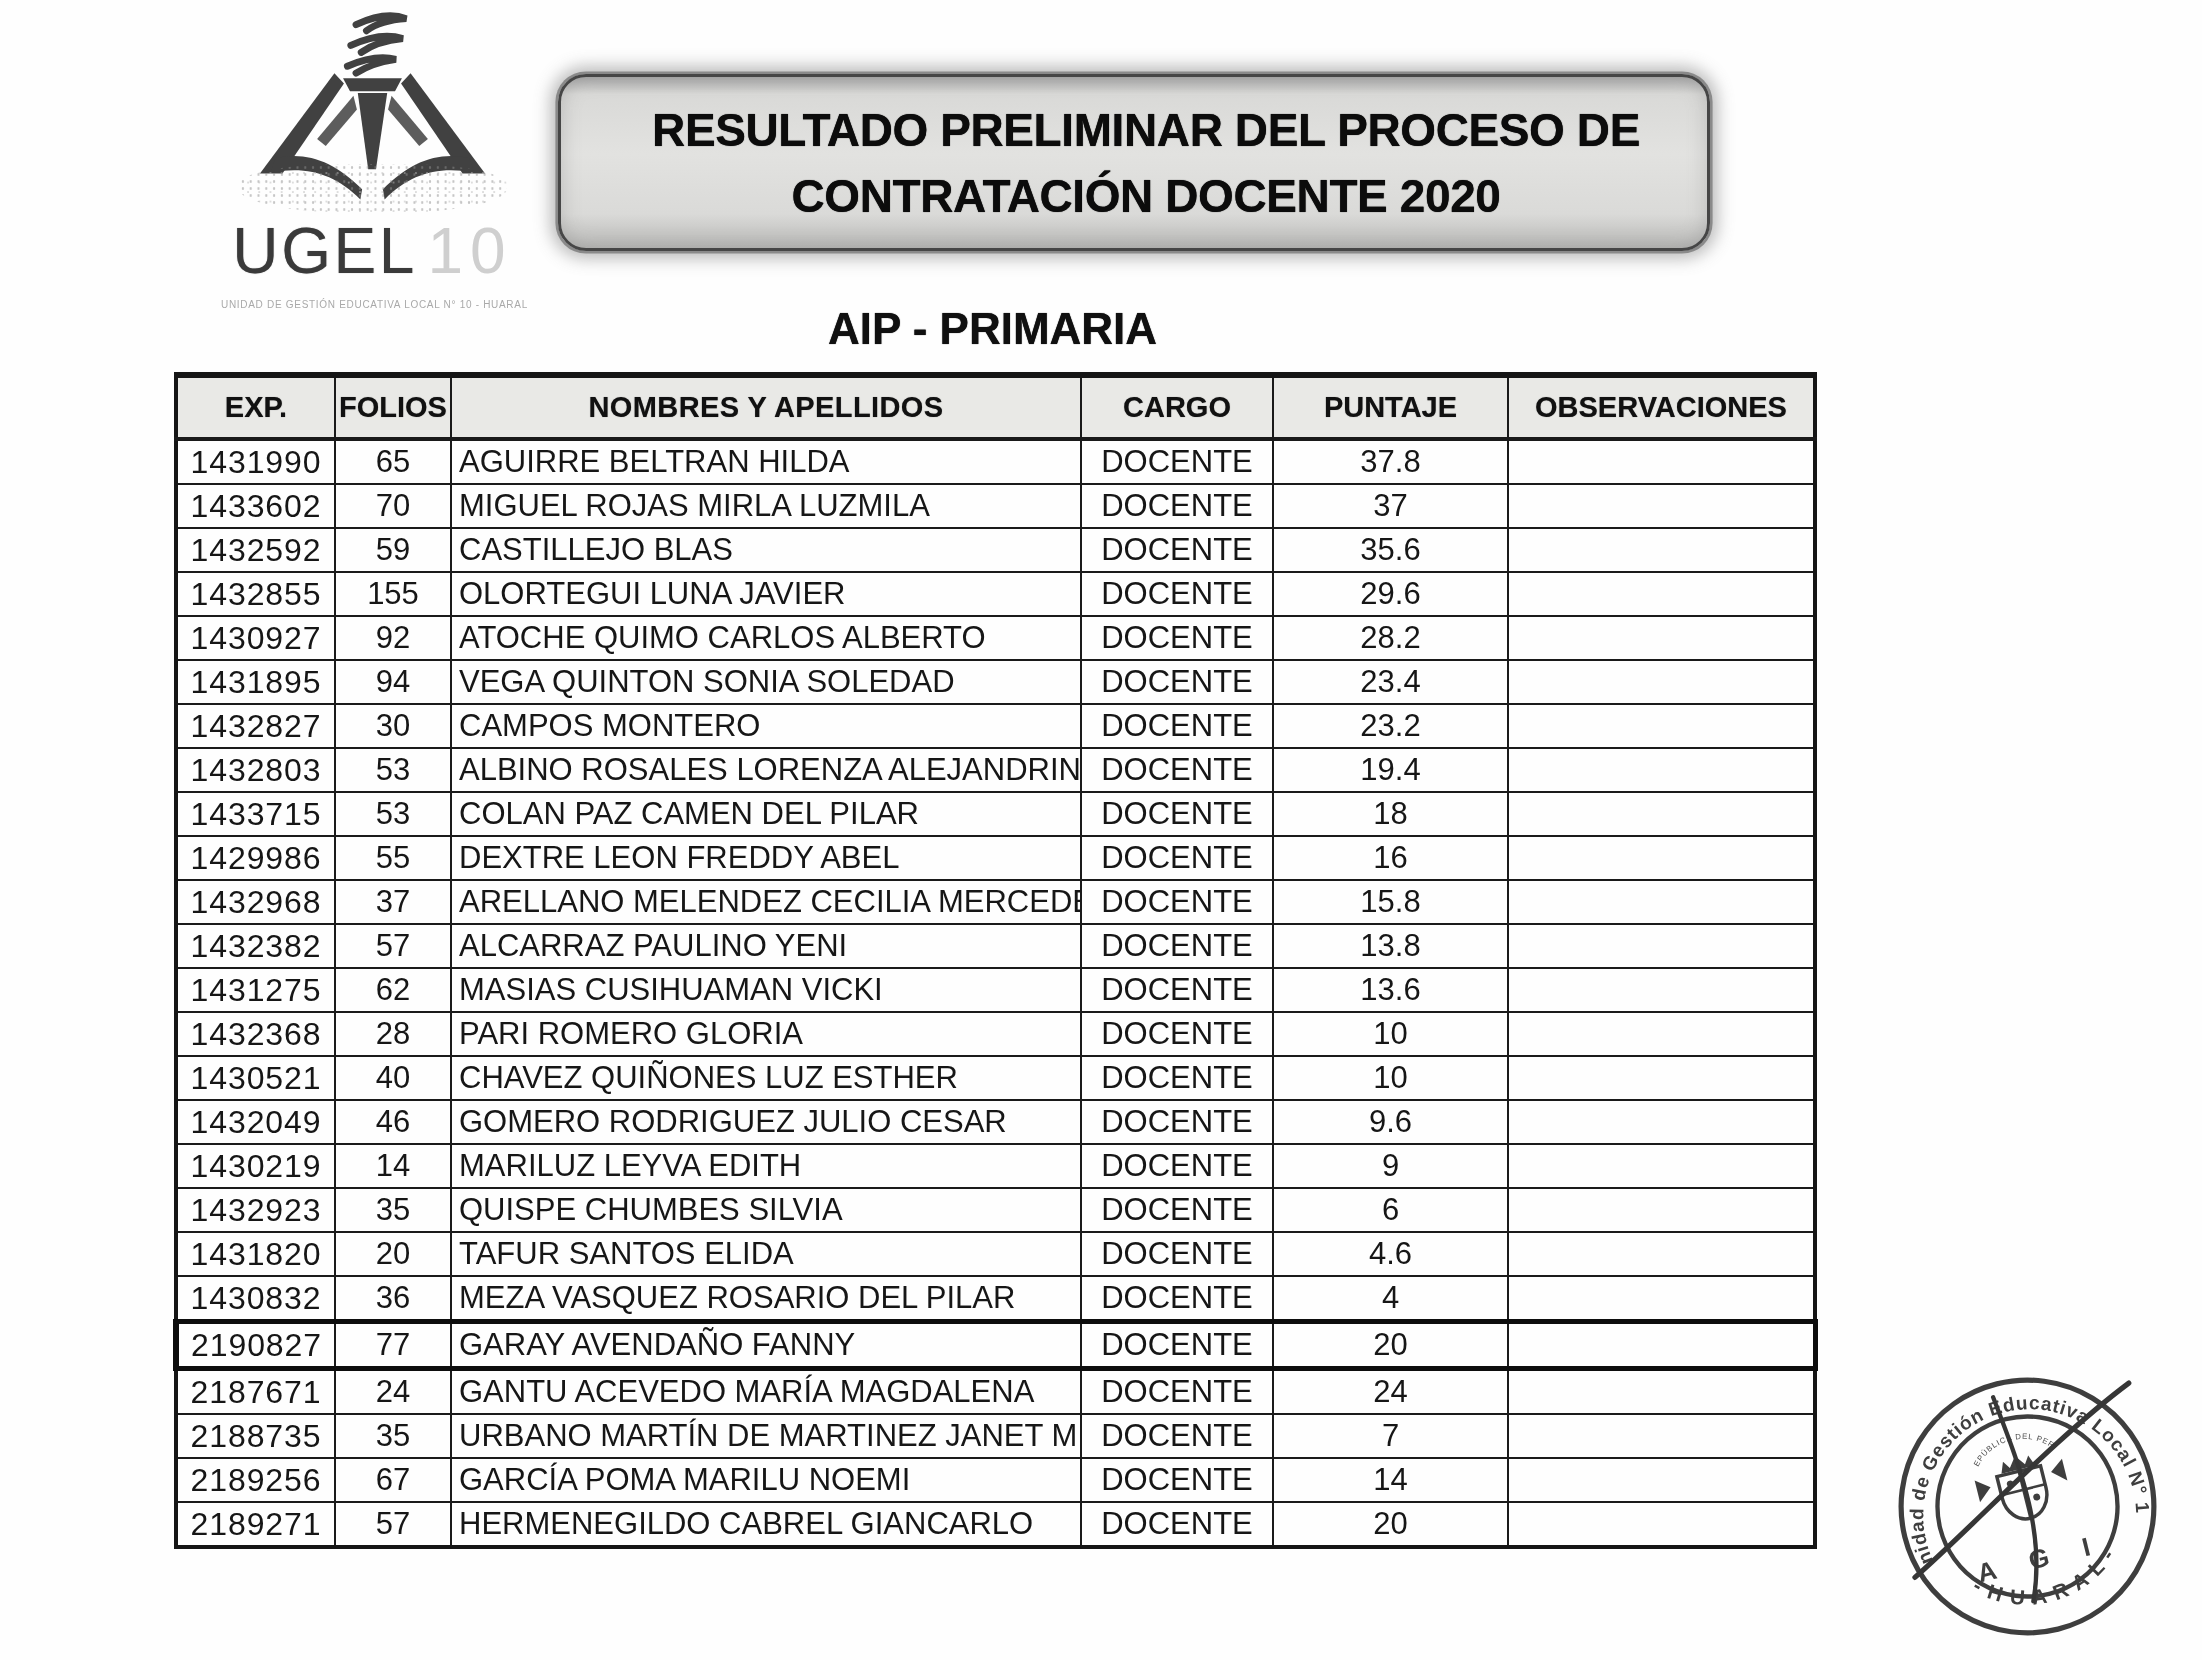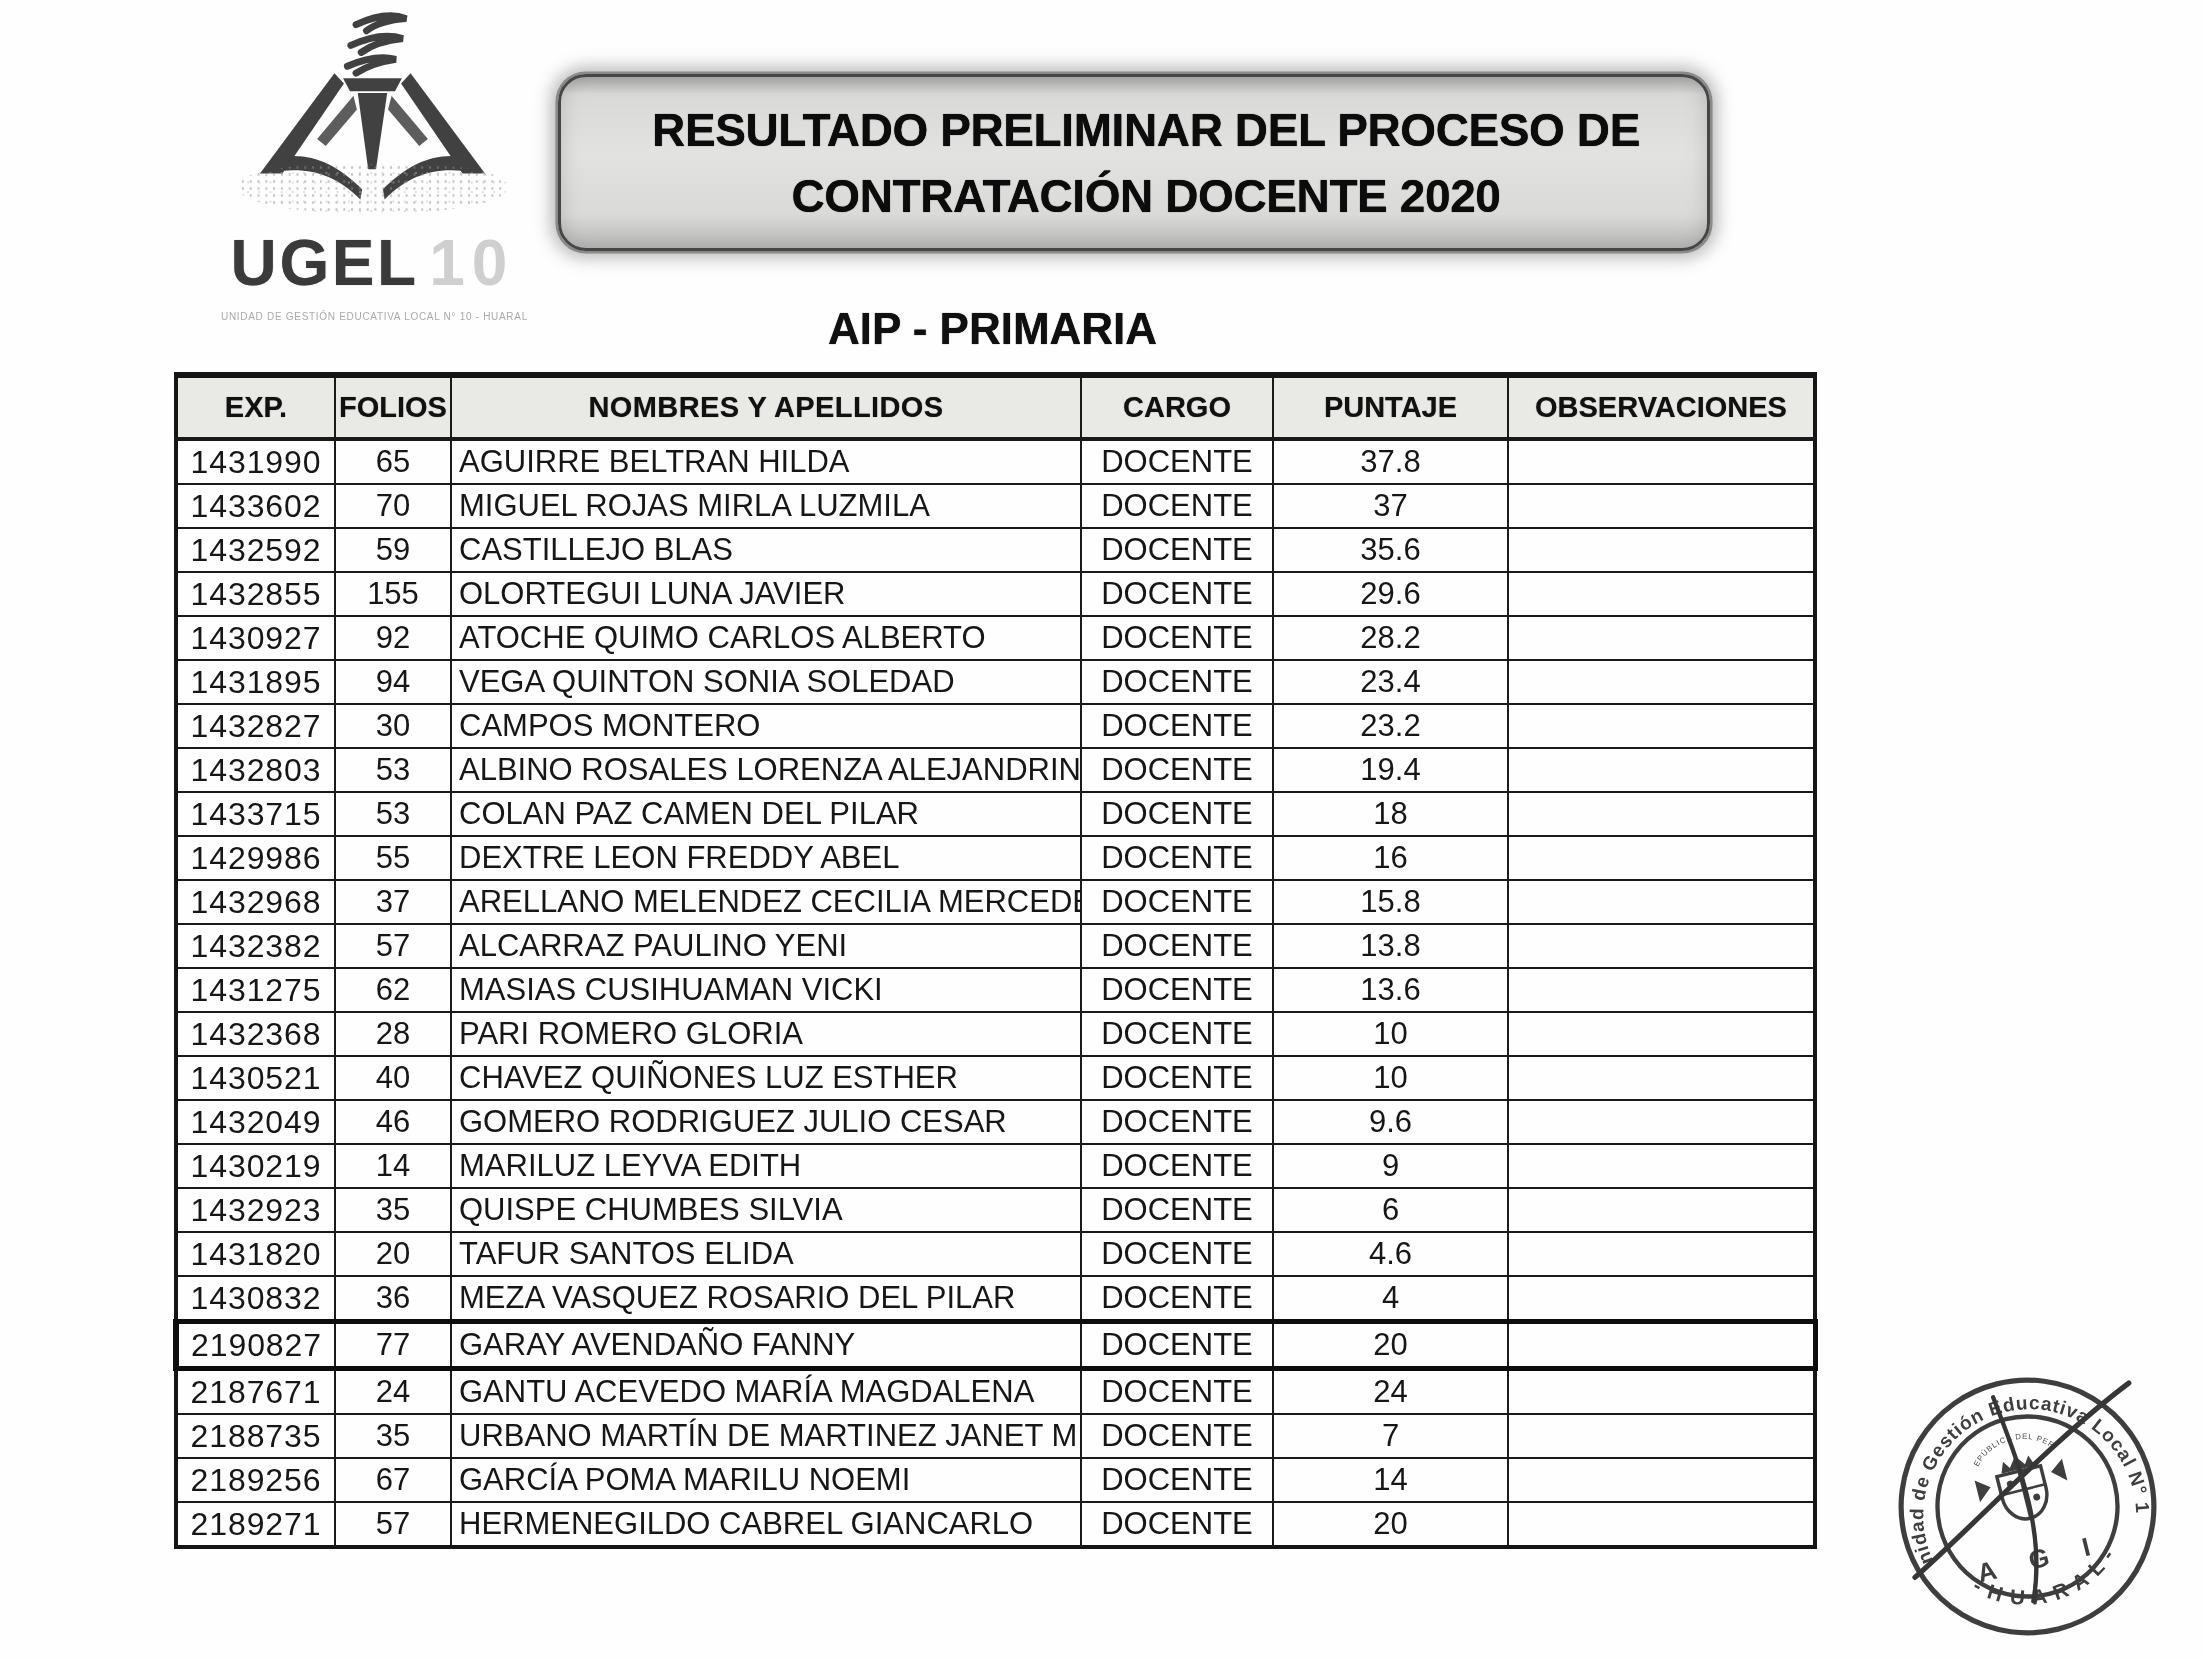--- a/index.html
+++ b/index.html
@@ -12,21 +12,21 @@
   
   .logo{position:absolute;left:221px;top:8.6px;width:303px;text-align:center;}
   .logo svg{display:block;margin:0 auto;}
   .speckle{
     width:268px;height:50px;margin:-40px auto 0;
     background-image:radial-gradient(circle,#8f8f8f 1px,transparent 1.5px),
                      radial-gradient(circle,#bdbdbd 0.9px,transparent 1.3px);
     background-size:7.8px 7px,11.2px 9.5px;background-position:0 0,3.5px 4.3px;
     opacity:.5;border-radius:40% 40% 50% 50%;
   }
-  .ugel-line{margin-top:12px;font-weight:bold;font-size:64px;letter-spacing:2.6px;color:#3a3a3a;
+  .ugel-line{margin-top:0;font-weight:normal;font-size:64px;letter-spacing:2.6px;color:#3a3a3a;
     text-shadow:0 0 0.9px rgba(40,40,40,.6);white-space:nowrap;}
   .ugel-line .faint{color:#cfcfcf;text-shadow:none;letter-spacing:7px;margin-left:10.4px;}
   .logo-sub{margin-top:11px;font-size:10px;color:#a9a9a9;letter-spacing:0.7px;white-space:nowrap;}
 
   
   .banner{
     position:absolute;left:558px;top:74px;width:1122px;height:171px;
     background:linear-gradient(180deg,#ababab 0%,#d9d9d7 10%,#e2e2e0 45%,#dadad8 80%,#b9b9b7 100%);
     border:3.5px solid #464646;border-radius:28px;
     box-shadow:0 0 0 2.6px #8a8a8a,0 0 15.6px 7.8px rgba(110,110,110,.45),inset 0 0 19px rgba(120,120,120,.35);

